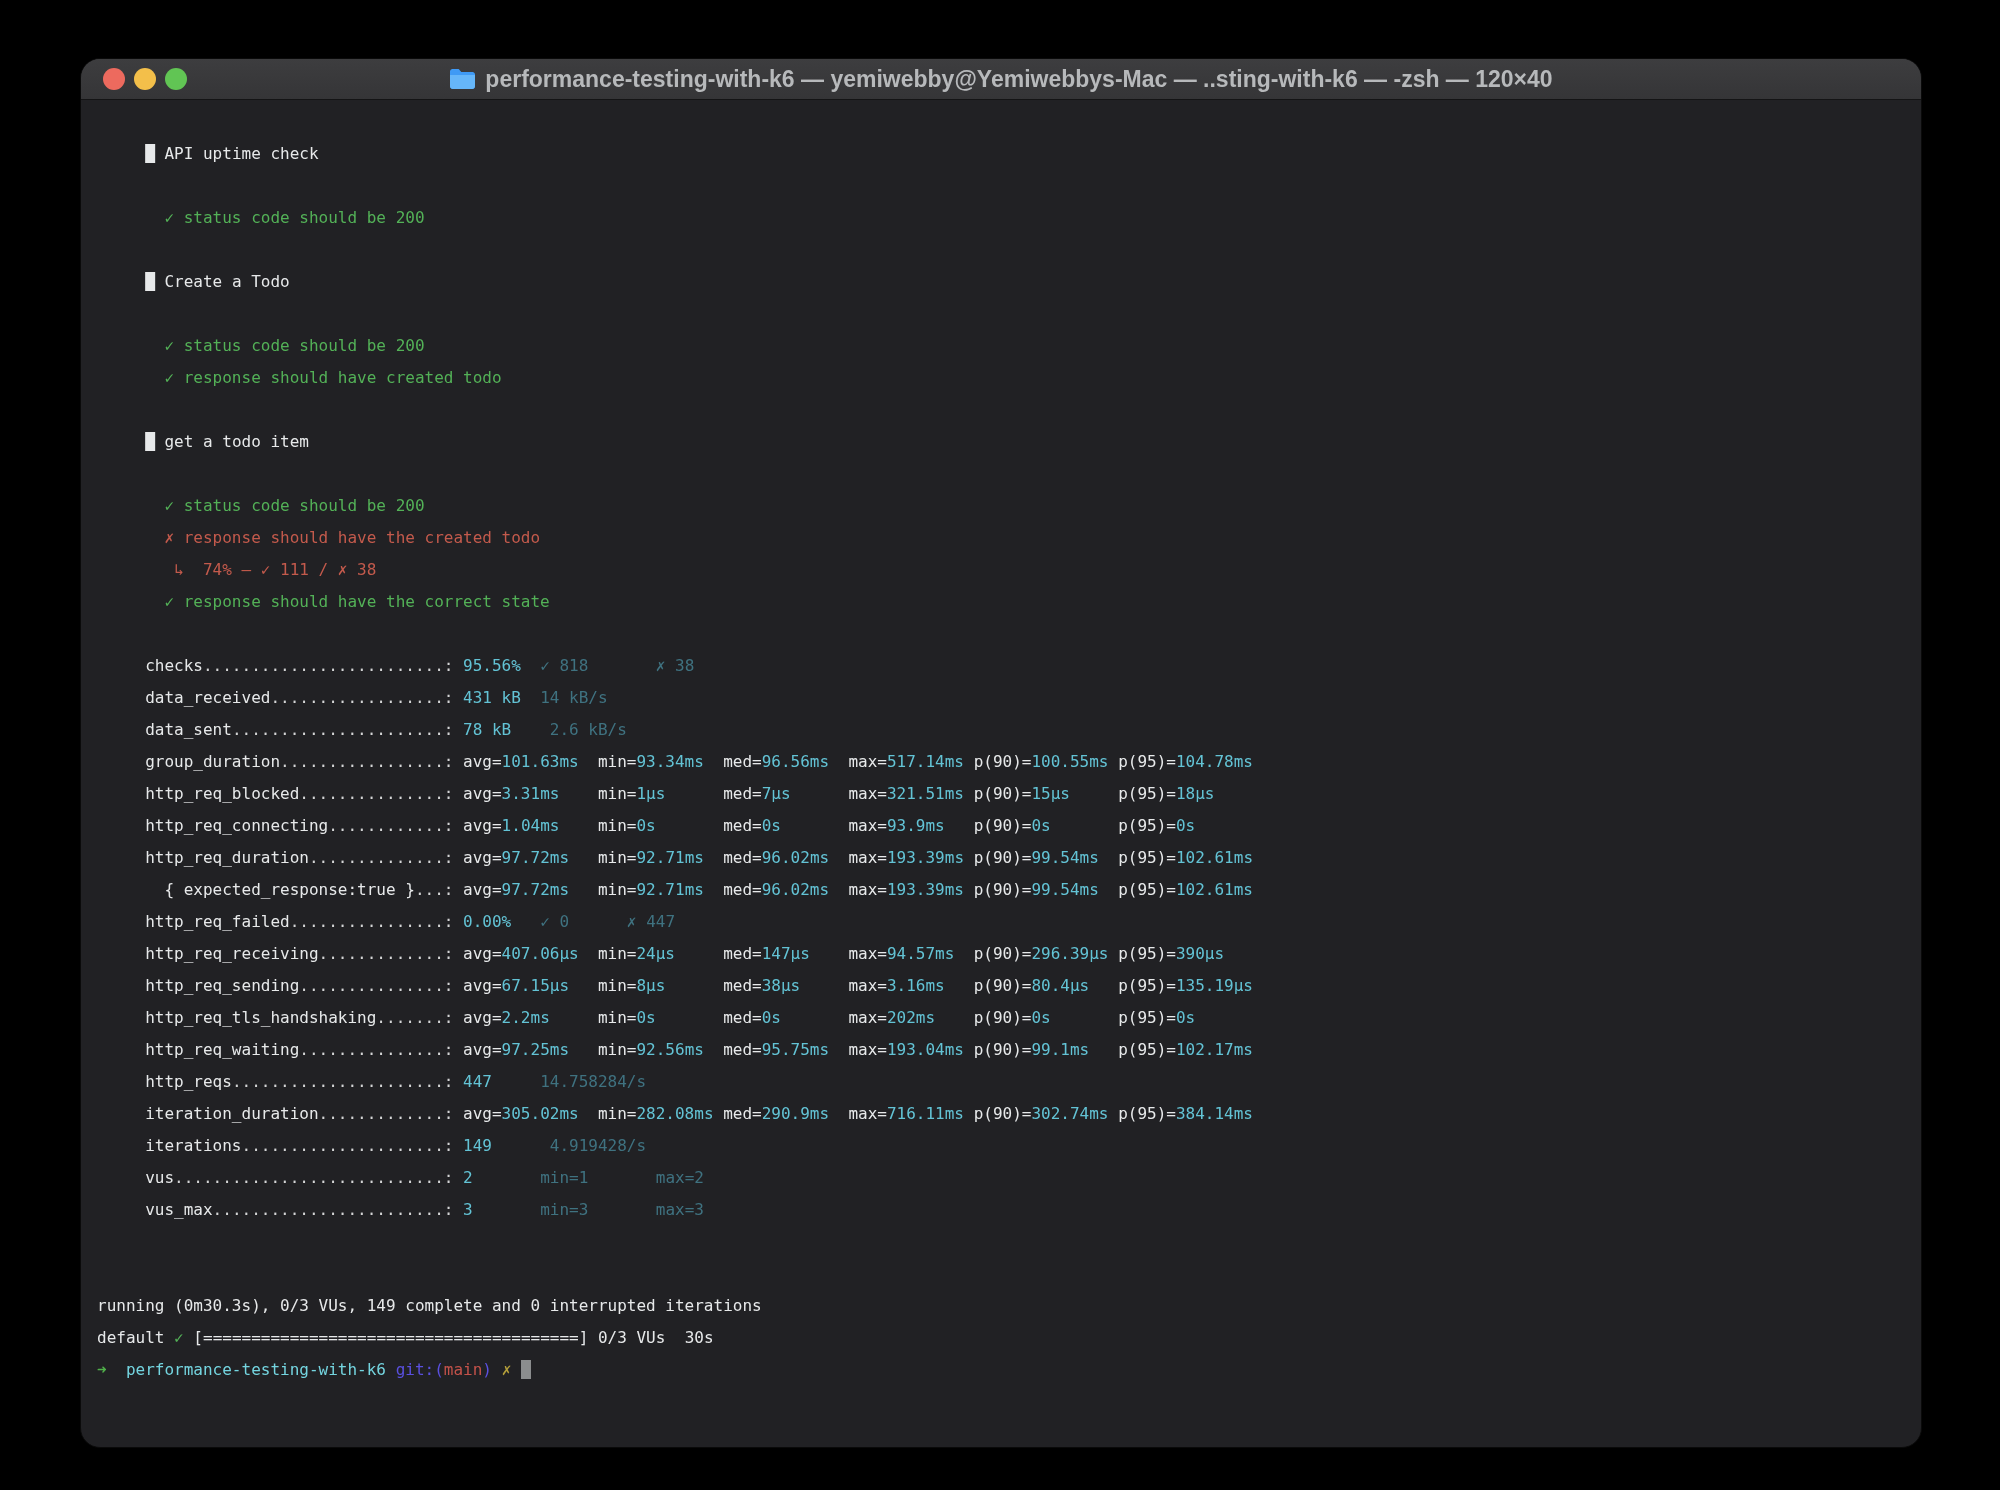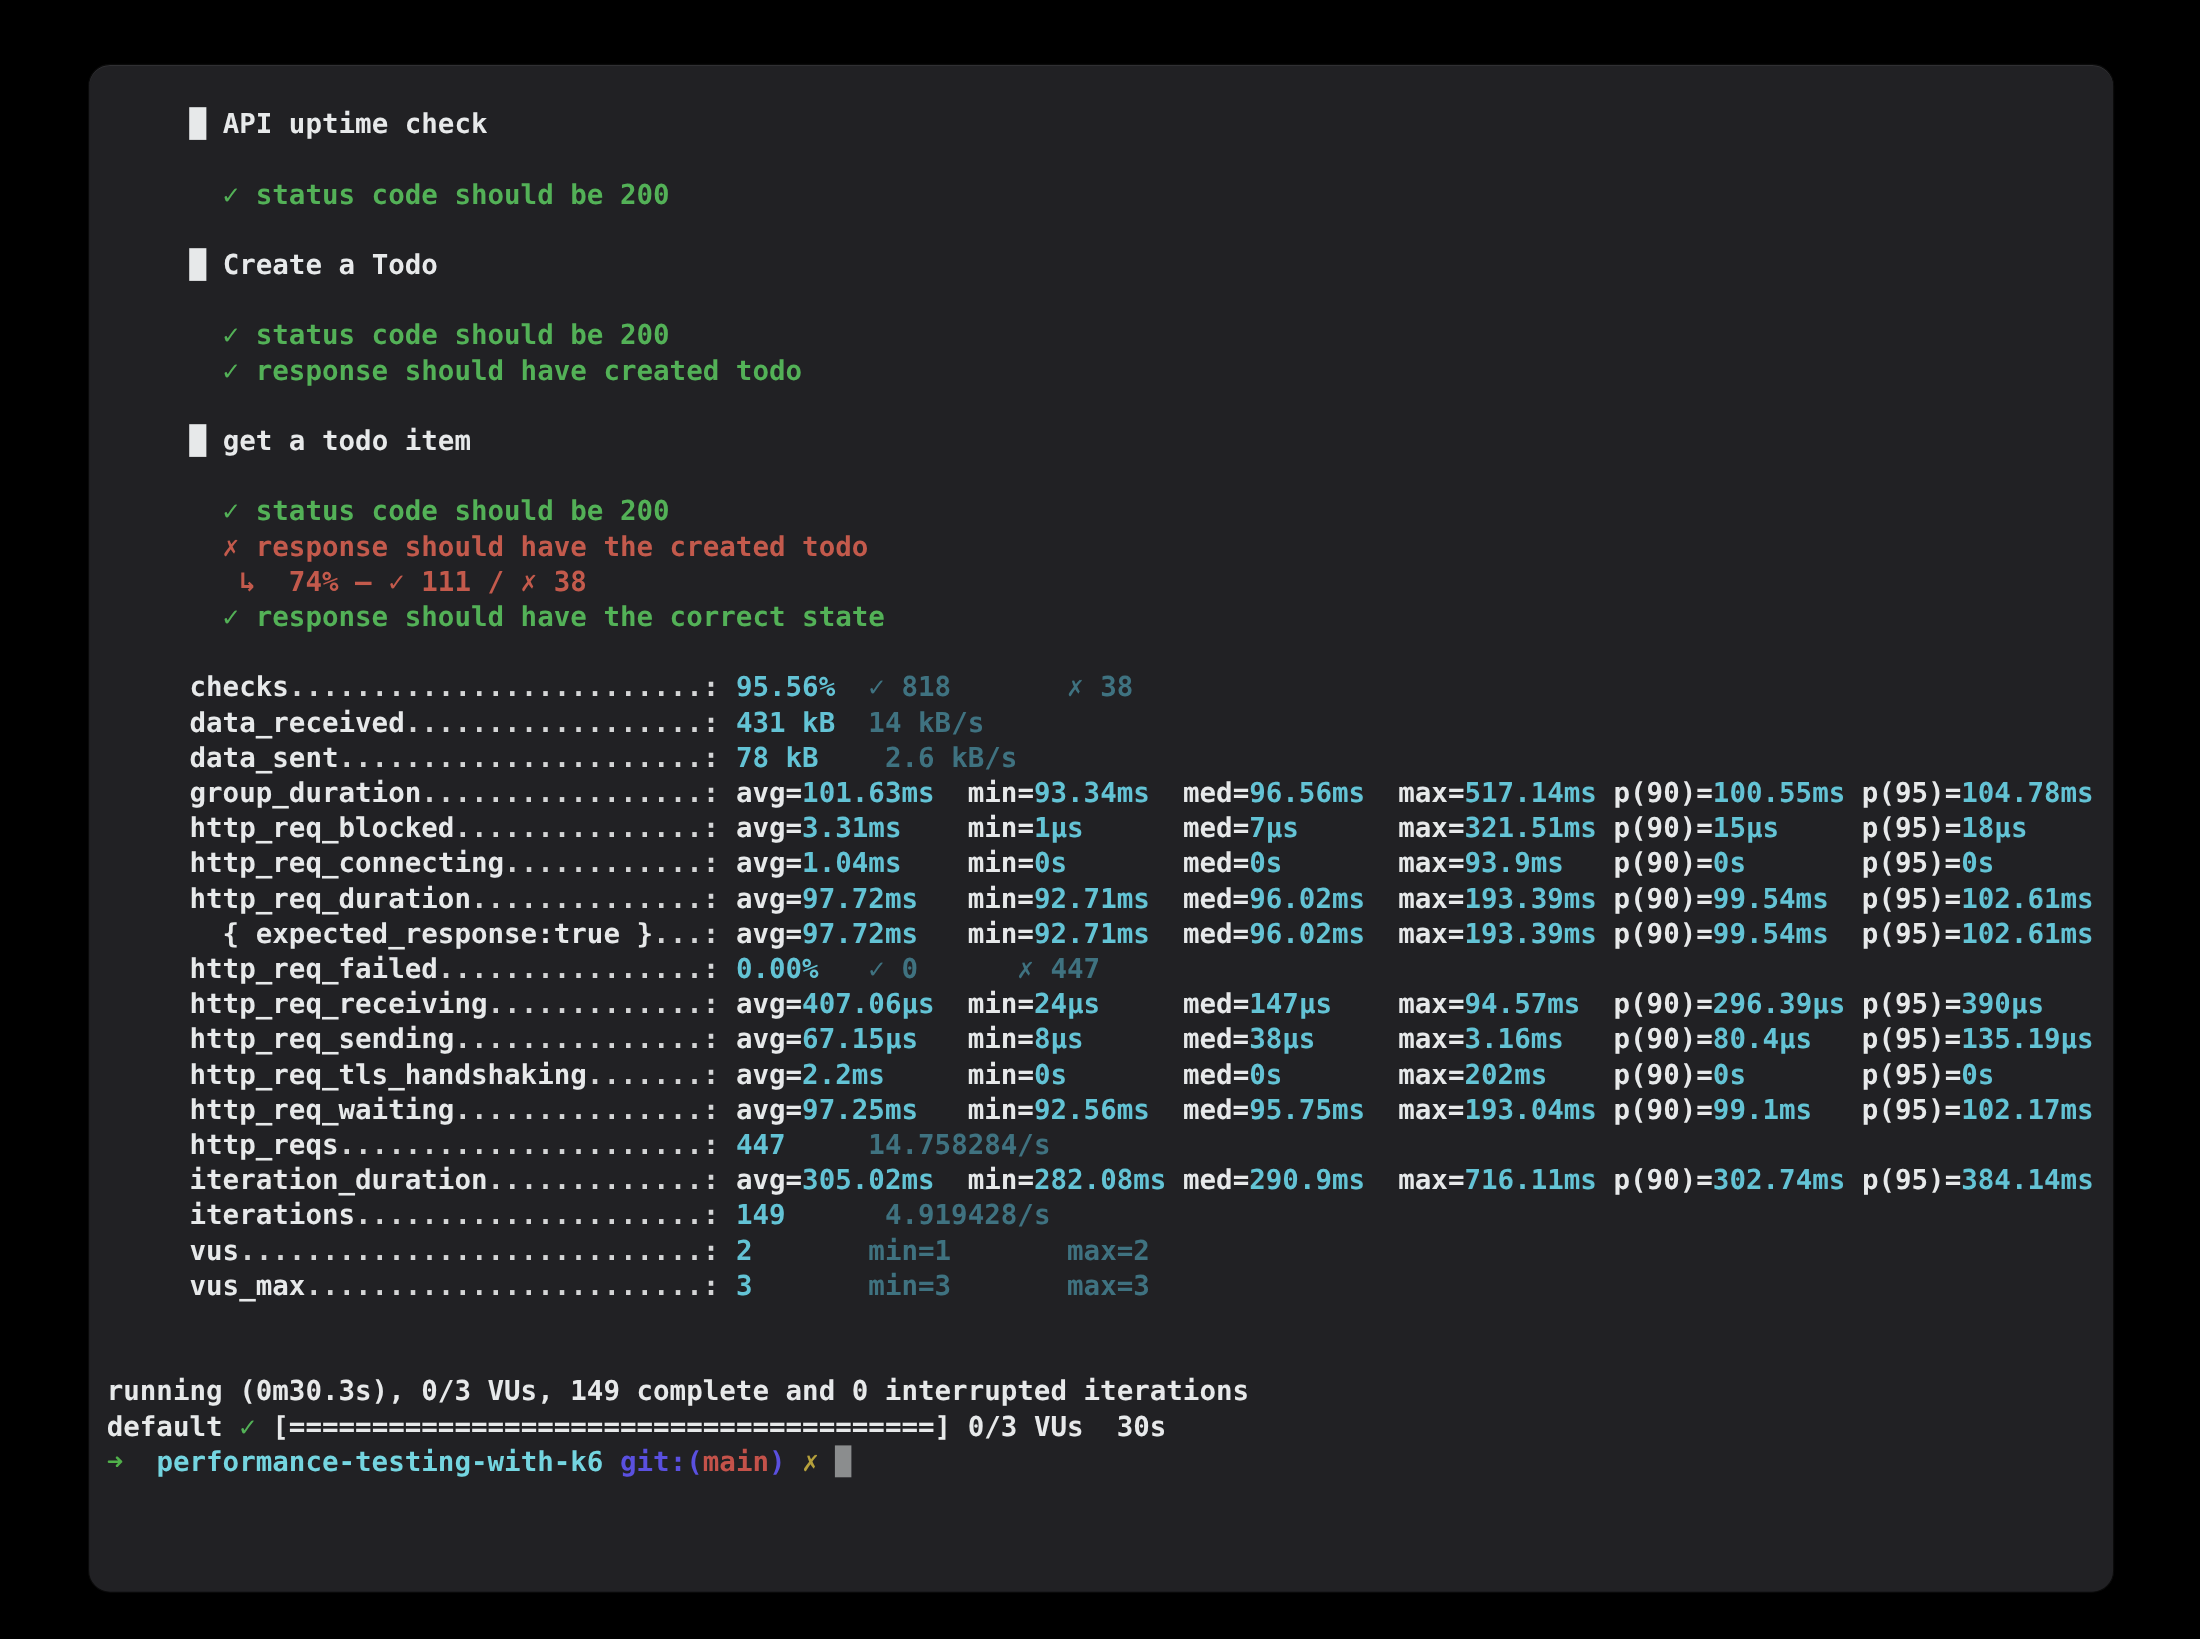--- a/index.html
+++ b/index.html
@@ -14,33 +14,49 @@
   .lights{position:absolute;left:22px;top:0;bottom:0;display:flex;align-items:center;gap:9px;}
   .light{width:22px;height:22px;border-radius:50%;border:none;padding:0;cursor:default;}
   .light.red{background:var(--light_red,#ed6a5e);}
   .light.yellow{background:var(--light_yellow,#f3bf4a);}
   .light.green{background:var(--light_green,#61c554);}
   .title-wrap{margin:0 auto;display:flex;align-items:center;gap:9px;max-width:1500px;}
   .title{color:var(--title_text,#b7b9bb);font-size:23px;font-weight:700;white-space:nowrap;}
   .folder{display:inline-flex;align-items:center;}
   .term{flex:1;padding:6px 0 0 16px;white-space:pre;
         font-family:"DejaVu Sans Mono","Liberation Mono",monospace;
-        font-size:25px;line-height:32px;font-weight:bold;color:var(--white,#e7e9ea);}
+        font-size:16px;line-height:32px;font-weight:normal;color:var(--white,#e7e9ea);}
   .tline{height:32px;white-space:pre;}
   .s-w{color:var(--white,#e7e9ea);}
   .s-d{color:var(--dots,#d4d5d6);}
   .s-g{color:var(--green,#53b157);}
   .s-r{color:var(--red,#c35a4c);}
   .s-c{color:var(--cyan,#63c3d5);}
   .s-t{color:var(--teal,#3f7280);}
   .s-gb{color:var(--p_green,#50b04a);}
   .s-cb{color:var(--p_cyan,#74d5e0);}
   .s-bb{color:var(--p_blue,#5a50e0);}
   .s-rb{color:var(--p_red,#c4524a);}
   .s-y{color:var(--p_yellow,#b5a03b);}
   .s-cur{background:var(--cursor,#8b8d8e);color:var(--cursor,#8b8d8e);}
 </style>
 </head>
 <body>
 
 <div class="window">
+  <div class="titlebar">
+    <div class="lights">
+      <button class="light red"></button>
+      <button class="light yellow"></button>
+      <button class="light green"></button>
+    </div>
+    <div class="title-wrap">
+      <span class="folder">
+        <svg width="27" height="22" viewBox="0 0 27 22">
+          <path d="M1 3.5C1 2.1 2.1 1 3.5 1h6.2l2.6 3h11.2c1.4 0 2.5 1.1 2.5 2.5V18c0 1.7-1.3 3-3 3H4c-1.7 0-3-1.3-3-3V3.5z" fill="#3f9af5"></path>
+          <path d="M1 7h25v11c0 1.7-1.3 3-3 3H4c-1.7 0-3-1.3-3-3V7z" fill="#66b6f9"></path>
+        </svg>
+      </span>
+      <span class="title">performance-testing-with-k6 — yemiwebby@Yemiwebbys-Mac — ..sting-with-k6 — -zsh — 120×40</span>
+    </div>
+  </div>
   <div class="term"><div class="tline"></div><div class="tline">     <span class="s-w">█</span> <span class="s-w">API uptime check</span></div><div class="tline"></div><div class="tline">       <span class="s-g">✓ status code should be 200</span></div><div class="tline"></div><div class="tline">     <span class="s-w">█</span> <span class="s-w">Create a Todo</span></div><div class="tline"></div><div class="tline">       <span class="s-g">✓ status code should be 200</span></div><div class="tline">       <span class="s-g">✓ response should have created todo</span></div><div class="tline"></div><div class="tline">     <span class="s-w">█</span> <span class="s-w">get a todo item</span></div><div class="tline"></div><div class="tline">       <span class="s-g">✓ status code should be 200</span></div><div class="tline">       <span class="s-r">✗ response should have the created todo</span></div><div class="tline">        <span class="s-r">↳  74% — ✓ 111 / ✗ 38</span></div><div class="tline">       <span class="s-g">✓ response should have the correct state</span></div><div class="tline"></div><div class="tline">     <span class="s-w">checks</span><span class="s-d">.........................:</span> <span class="s-c">95.56%</span>  <span class="s-t">✓ 818</span>       <span class="s-t">✗ 38</span></div><div class="tline">     <span class="s-w">data_received</span><span class="s-d">..................:</span> <span class="s-c">431 kB</span>  <span class="s-t">14 kB/s</span></div><div class="tline">     <span class="s-w">data_sent</span><span class="s-d">......................:</span> <span class="s-c">78 kB</span>    <span class="s-t">2.6 kB/s</span></div><div class="tline">     <span class="s-w">group_duration</span><span class="s-d">.................:</span> <span class="s-w">avg=</span><span class="s-c">101.63ms</span>  <span class="s-w">min=</span><span class="s-c">93.34ms</span>  <span class="s-w">med=</span><span class="s-c">96.56ms</span>  <span class="s-w">max=</span><span class="s-c">517.14ms</span> <span class="s-w">p(90)=</span><span class="s-c">100.55ms</span> <span class="s-w">p(95)=</span><span class="s-c">104.78ms</span></div><div class="tline">     <span class="s-w">http_req_blocked</span><span class="s-d">...............:</span> <span class="s-w">avg=</span><span class="s-c">3.31ms</span>    <span class="s-w">min=</span><span class="s-c">1µs</span>      <span class="s-w">med=</span><span class="s-c">7µs</span>      <span class="s-w">max=</span><span class="s-c">321.51ms</span> <span class="s-w">p(90)=</span><span class="s-c">15µs</span>     <span class="s-w">p(95)=</span><span class="s-c">18µs</span></div><div class="tline">     <span class="s-w">http_req_connecting</span><span class="s-d">............:</span> <span class="s-w">avg=</span><span class="s-c">1.04ms</span>    <span class="s-w">min=</span><span class="s-c">0s</span>       <span class="s-w">med=</span><span class="s-c">0s</span>       <span class="s-w">max=</span><span class="s-c">93.9ms</span>   <span class="s-w">p(90)=</span><span class="s-c">0s</span>       <span class="s-w">p(95)=</span><span class="s-c">0s</span></div><div class="tline">     <span class="s-w">http_req_duration</span><span class="s-d">..............:</span> <span class="s-w">avg=</span><span class="s-c">97.72ms</span>   <span class="s-w">min=</span><span class="s-c">92.71ms</span>  <span class="s-w">med=</span><span class="s-c">96.02ms</span>  <span class="s-w">max=</span><span class="s-c">193.39ms</span> <span class="s-w">p(90)=</span><span class="s-c">99.54ms</span>  <span class="s-w">p(95)=</span><span class="s-c">102.61ms</span></div><div class="tline">       <span class="s-w">{ expected_response:true }</span><span class="s-d">...:</span> <span class="s-w">avg=</span><span class="s-c">97.72ms</span>   <span class="s-w">min=</span><span class="s-c">92.71ms</span>  <span class="s-w">med=</span><span class="s-c">96.02ms</span>  <span class="s-w">max=</span><span class="s-c">193.39ms</span> <span class="s-w">p(90)=</span><span class="s-c">99.54ms</span>  <span class="s-w">p(95)=</span><span class="s-c">102.61ms</span></div><div class="tline">     <span class="s-w">http_req_failed</span><span class="s-d">................:</span> <span class="s-c">0.00%</span>   <span class="s-t">✓ 0</span>      <span class="s-t">✗ 447</span></div><div class="tline">     <span class="s-w">http_req_receiving</span><span class="s-d">.............:</span> <span class="s-w">avg=</span><span class="s-c">407.06µs</span>  <span class="s-w">min=</span><span class="s-c">24µs</span>     <span class="s-w">med=</span><span class="s-c">147µs</span>    <span class="s-w">max=</span><span class="s-c">94.57ms</span>  <span class="s-w">p(90)=</span><span class="s-c">296.39µs</span> <span class="s-w">p(95)=</span><span class="s-c">390µs</span></div><div class="tline">     <span class="s-w">http_req_sending</span><span class="s-d">...............:</span> <span class="s-w">avg=</span><span class="s-c">67.15µs</span>   <span class="s-w">min=</span><span class="s-c">8µs</span>      <span class="s-w">med=</span><span class="s-c">38µs</span>     <span class="s-w">max=</span><span class="s-c">3.16ms</span>   <span class="s-w">p(90)=</span><span class="s-c">80.4µs</span>   <span class="s-w">p(95)=</span><span class="s-c">135.19µs</span></div><div class="tline">     <span class="s-w">http_req_tls_handshaking</span><span class="s-d">.......:</span> <span class="s-w">avg=</span><span class="s-c">2.2ms</span>     <span class="s-w">min=</span><span class="s-c">0s</span>       <span class="s-w">med=</span><span class="s-c">0s</span>       <span class="s-w">max=</span><span class="s-c">202ms</span>    <span class="s-w">p(90)=</span><span class="s-c">0s</span>       <span class="s-w">p(95)=</span><span class="s-c">0s</span></div><div class="tline">     <span class="s-w">http_req_waiting</span><span class="s-d">...............:</span> <span class="s-w">avg=</span><span class="s-c">97.25ms</span>   <span class="s-w">min=</span><span class="s-c">92.56ms</span>  <span class="s-w">med=</span><span class="s-c">95.75ms</span>  <span class="s-w">max=</span><span class="s-c">193.04ms</span> <span class="s-w">p(90)=</span><span class="s-c">99.1ms</span>   <span class="s-w">p(95)=</span><span class="s-c">102.17ms</span></div><div class="tline">     <span class="s-w">http_reqs</span><span class="s-d">......................:</span> <span class="s-c">447</span>     <span class="s-t">14.758284/s</span></div><div class="tline">     <span class="s-w">iteration_duration</span><span class="s-d">.............:</span> <span class="s-w">avg=</span><span class="s-c">305.02ms</span>  <span class="s-w">min=</span><span class="s-c">282.08ms</span> <span class="s-w">med=</span><span class="s-c">290.9ms</span>  <span class="s-w">max=</span><span class="s-c">716.11ms</span> <span class="s-w">p(90)=</span><span class="s-c">302.74ms</span> <span class="s-w">p(95)=</span><span class="s-c">384.14ms</span></div><div class="tline">     <span class="s-w">iterations</span><span class="s-d">.....................:</span> <span class="s-c">149</span>      <span class="s-t">4.919428/s</span></div><div class="tline">     <span class="s-w">vus</span><span class="s-d">............................:</span> <span class="s-c">2</span>       <span class="s-t">min=1</span>       <span class="s-t">max=2</span></div><div class="tline">     <span class="s-w">vus_max</span><span class="s-d">........................:</span> <span class="s-c">3</span>       <span class="s-t">min=3</span>       <span class="s-t">max=3</span></div><div class="tline"></div><div class="tline"></div><div class="tline"><span class="s-w">running (0m30.3s), 0/3 VUs, 149 complete and 0 interrupted iterations</span></div><div class="tline"><span class="s-w">default</span> <span class="s-g">✓</span> <span class="s-w">[=======================================]</span> <span class="s-w">0/3 VUs  30s</span></div><div class="tline"><span class="s-gb">➜</span>  <span class="s-cb">performance-testing-with-k6</span> <span class="s-bb">git:(</span><span class="s-rb">main</span><span class="s-bb">)</span> <span class="s-y">✗</span> <span class="s-cur"> </span></div></div>
 </div>
 
 </body></html>

